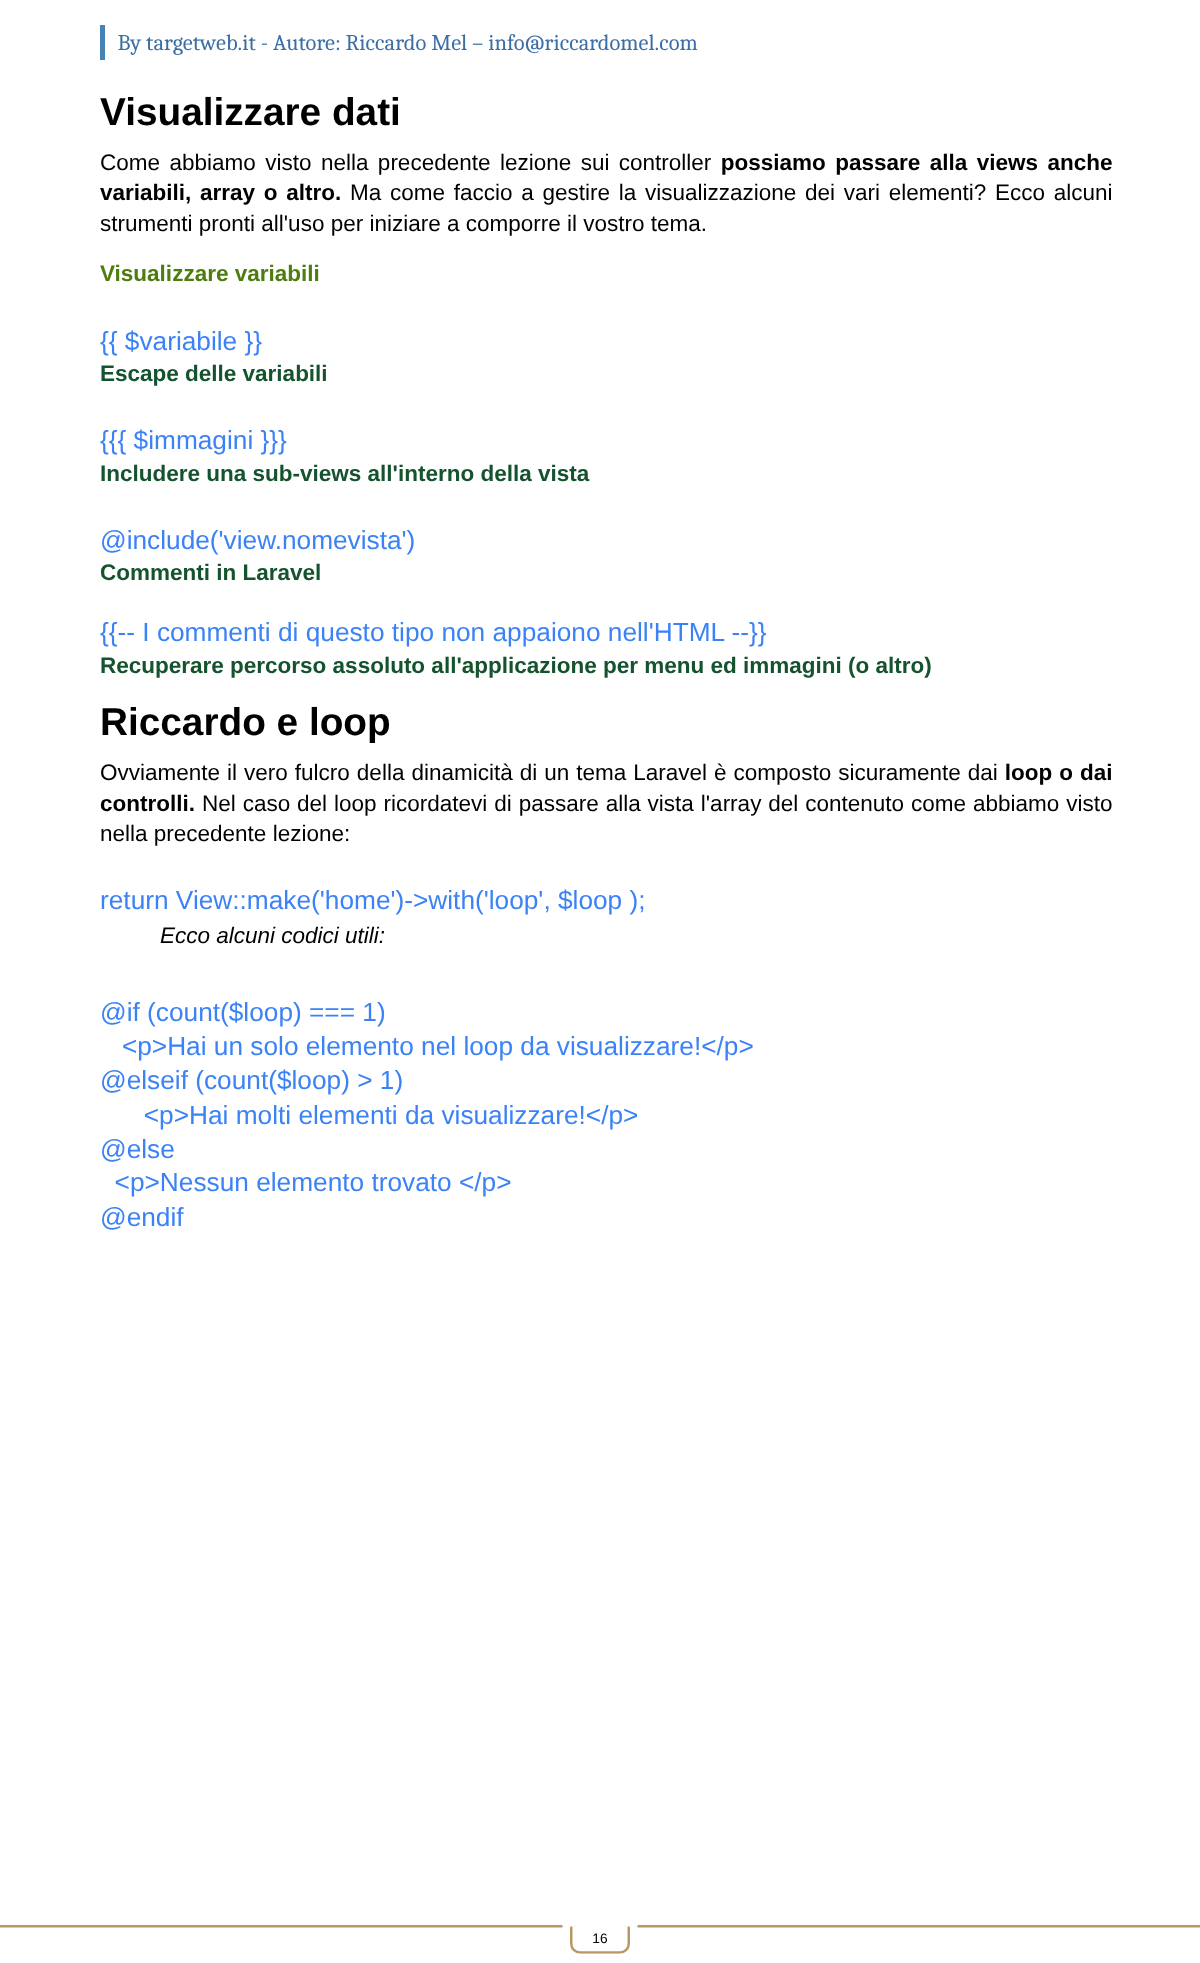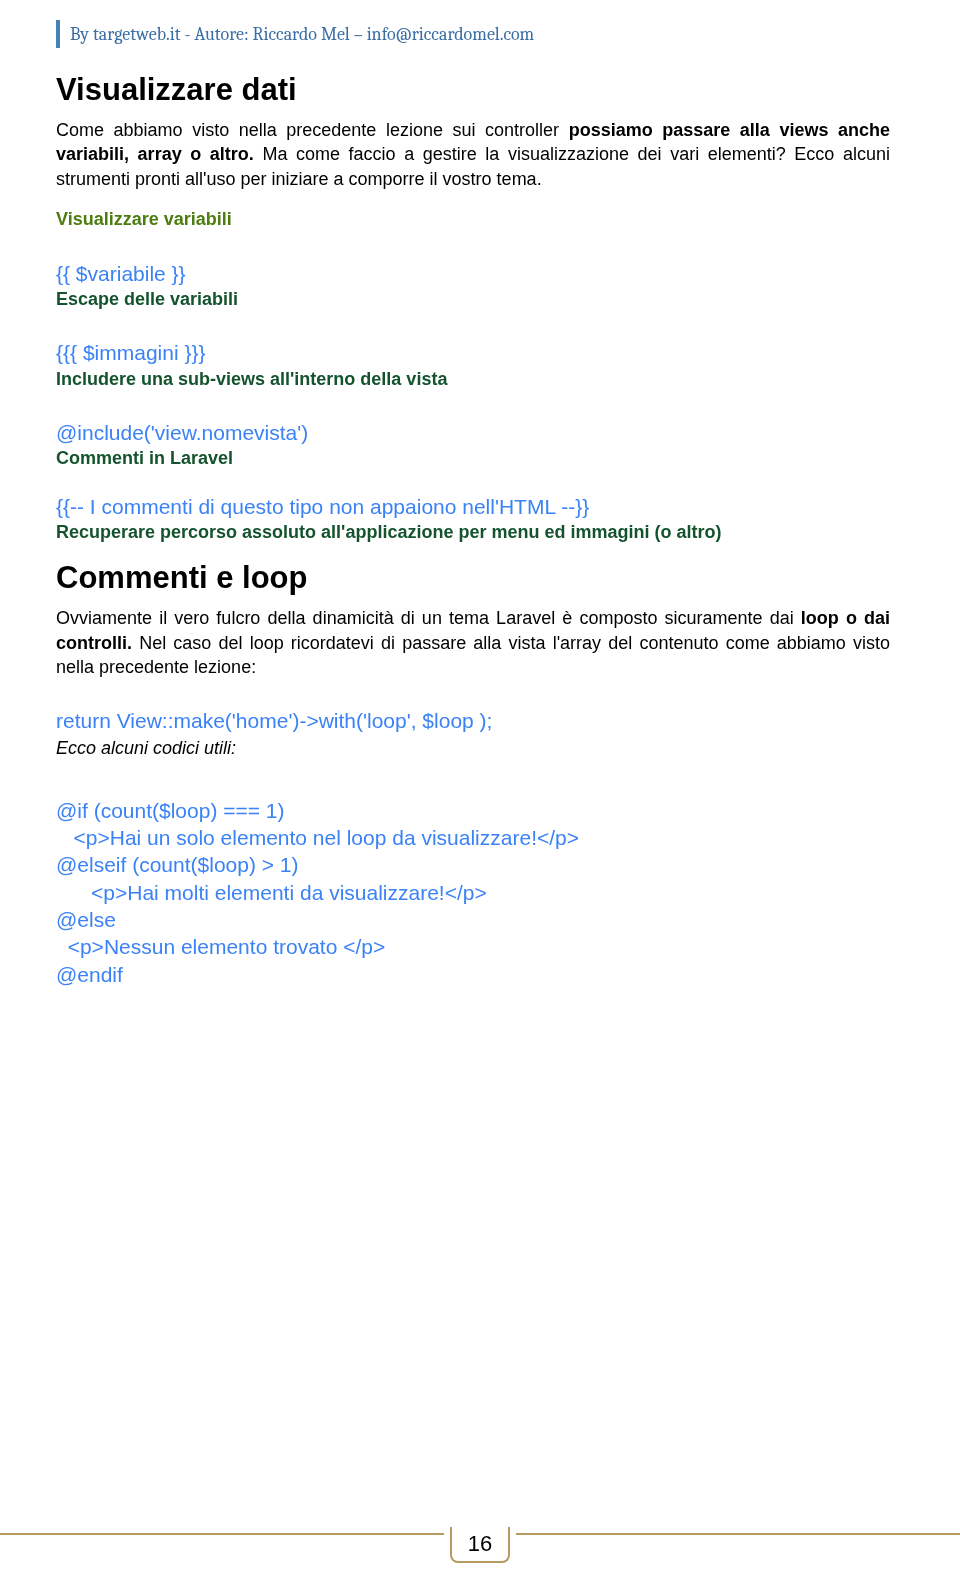--- a/index.html
+++ b/index.html
@@ -5,21 +5,21 @@
   * { margin: 0; padding: 0; box-sizing: border-box; }
   body {
     width: 960px;
     min-height: 1570px;
     background: #fff;
     font-family: Arial, Helvetica, sans-serif;
     color: #000;
     position: relative;
   }
   .page {
-    padding: 20px 70px 30px 56px;
+    padding: 20px 70px 30px 80px;
   }
   .header-bar {
     display: flex;
     align-items: center;
     margin-bottom: 24px;
   }
   .accent {
     width: 4px;
     height: 28px;
     background: #4682b4;
@@ -91,21 +91,21 @@
     height: 2px;
     background: #b79a63;
     flex: 1;
   }
   .footer-box {
     border: 2px solid #b79a63;
     border-radius: 0 0 8px 8px;
     border-top: none;
     padding: 4px 16px 4px 16px;
     margin: 0 6px;
-    font-size: 22px;
+    font-size: 11px;
     color: #000;
     position: relative;
     top: 11px;
   }
 </style>
 </head>
 <body>
 
 <div class="page">
 
@@ -128,28 +128,28 @@
   <div class="code-block">{{{ $immagini }}}</div>
   <div class="postcode-bold">Includere una sub-views all'interno della vista</div>
 
   <div class="code-block">@include('view.nomevista')</div>
   <div class="postcode-bold">Commenti in Laravel</div>
 
   <div class="code-block tight">{{-- I commenti di questo tipo non appaiono nell'HTML --}}</div>
   <div class="postcode-bold">Recuperare percorso assoluto all'applicazione per menu ed immagini (o altro)</div>
 
 
-  <h1 class="main-heading second">Commenti e loop</h1>
+  <h1 class="main-heading second">Riccardo e loop</h1>
 
   <p class="body-text" style="margin-bottom:6px;">
     <span>Ovviamente il vero fulcro della dinamicità di un tema Laravel è composto sicuramente dai </span><b>loop o dai controlli.</b><span> Nel caso del loop ricordatevi di passare alla vista l'array del contenuto come abbiamo visto nella precedente lezione:</span>
   </p>
 
   <div class="code-block">return View::make('home')-&gt;with('loop', $loop );</div>
-  <p class="body-text italic" style="margin-top:2px;margin-bottom:24px;"> Ecco alcuni codici utili:</p>
+  <p class="body-text italic" style="margin-top:2px;margin-bottom:24px;margin-left:48px;"> Ecco alcuni codici utili:</p>
 
 
   <div class="code-block" style="margin-top:36px;">@if (count($loop) === 1)
    &lt;p&gt;Hai un solo elemento nel loop da visualizzare!&lt;/p&gt;
 @elseif (count($loop) &gt; 1)
       &lt;p&gt;Hai molti elementi da visualizzare!&lt;/p&gt;
 @else
   &lt;p&gt;Nessun elemento trovato &lt;/p&gt;
 @endif</div>
 

